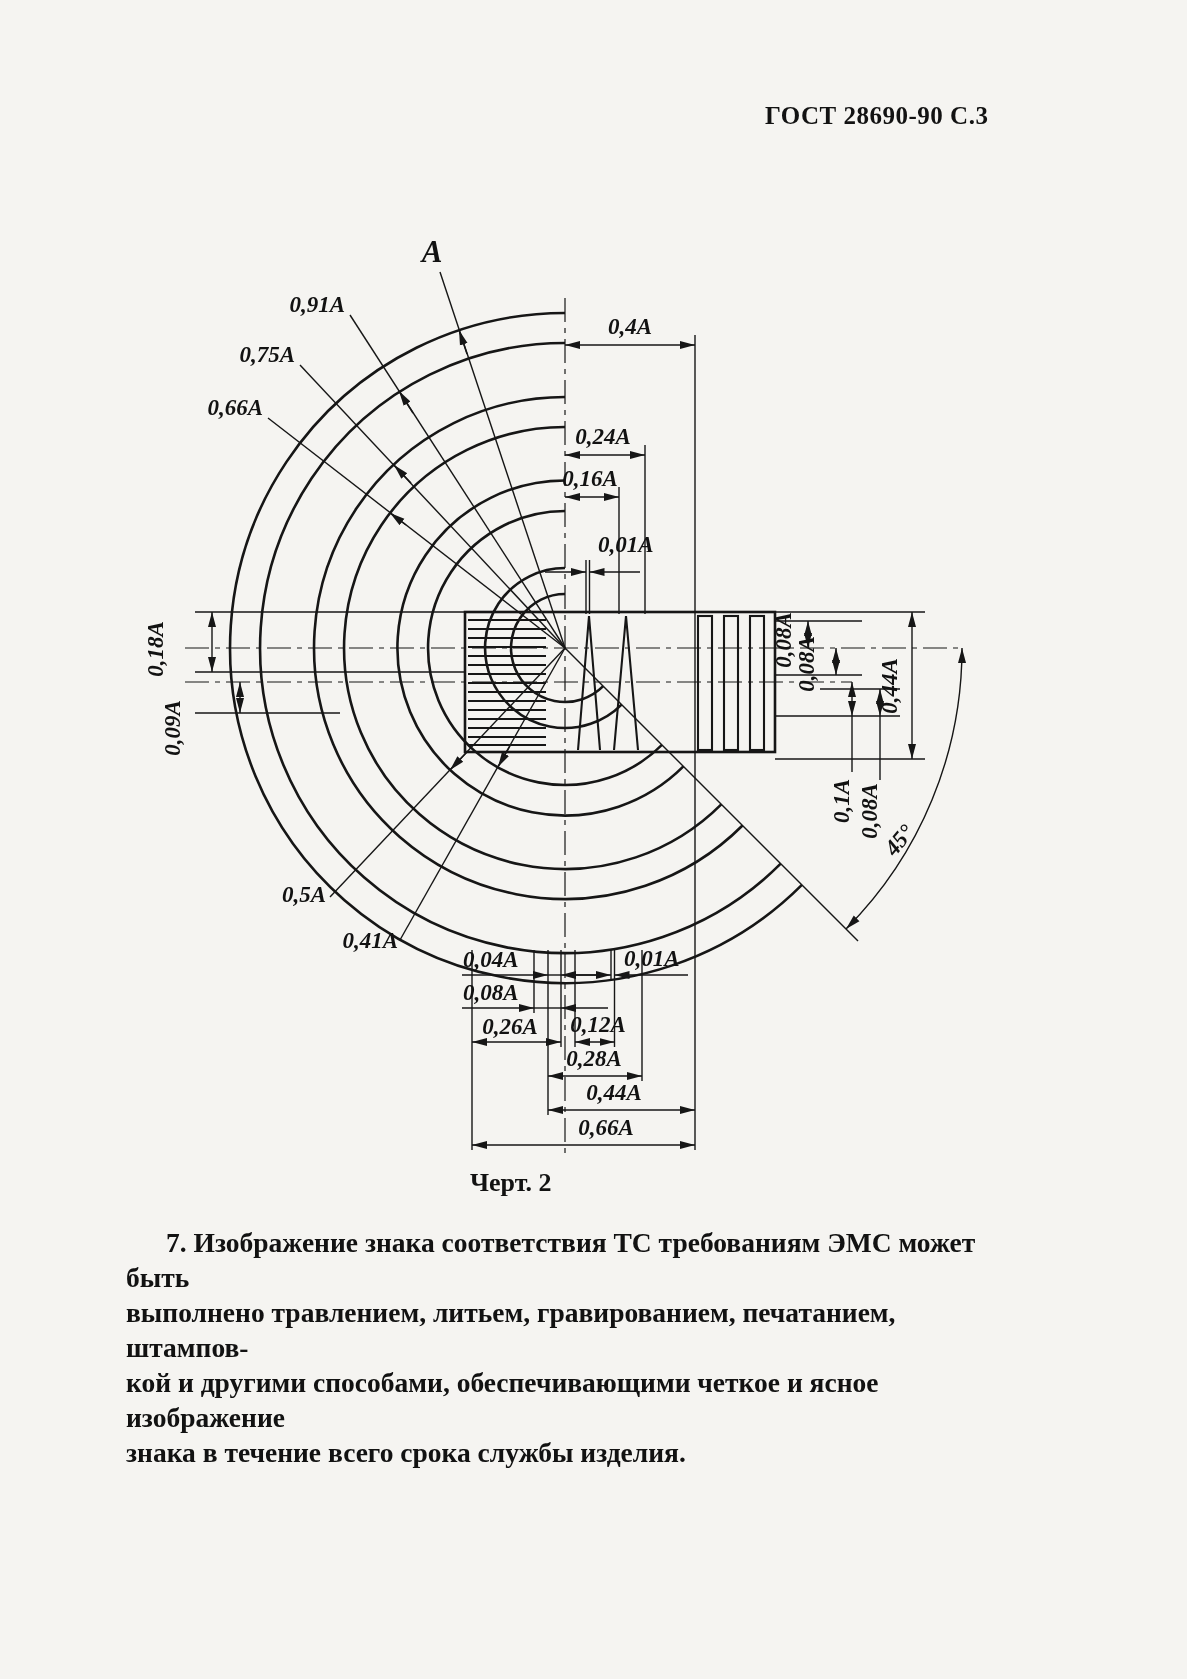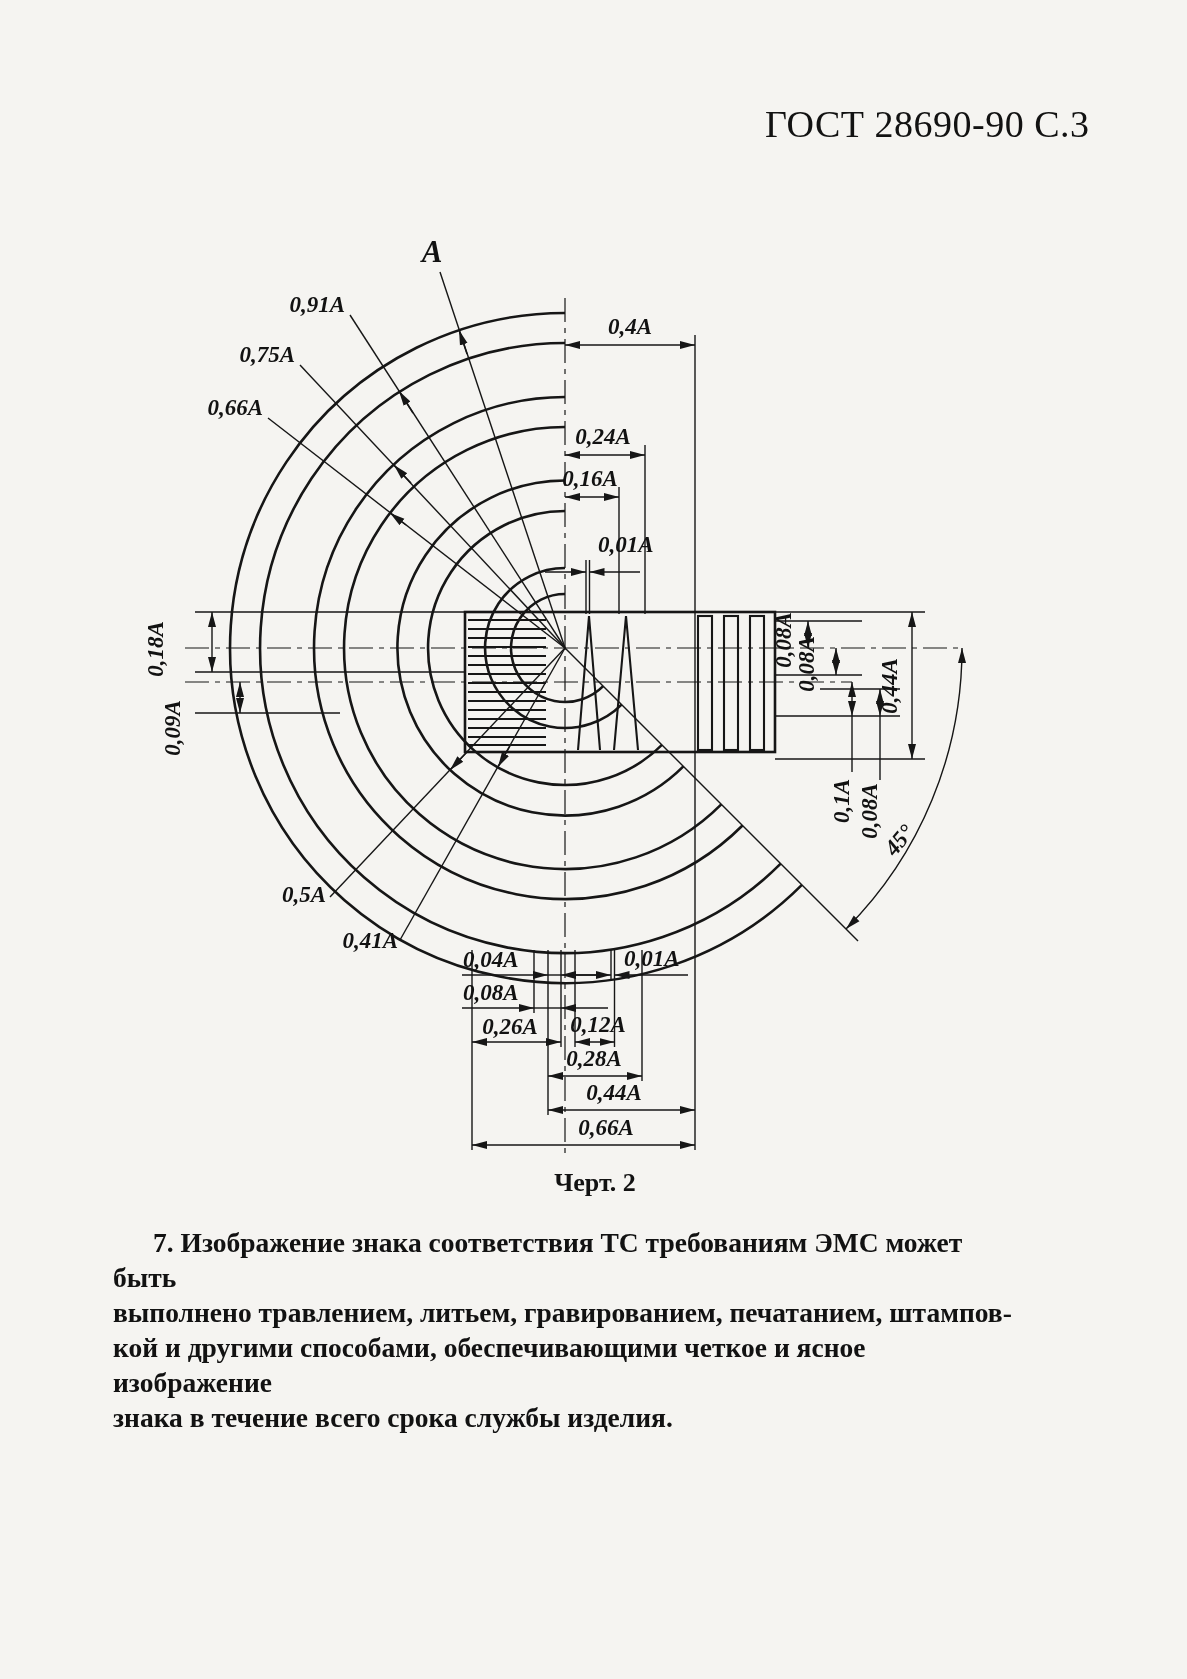--- a/index.html
+++ b/index.html
@@ -3,32 +3,32 @@
 <meta charset="utf-8">
 <style>
   html,body { margin:0; padding:0; background:#dcdcda; }
   .page {
     position:relative; width:1187px; height:1679px; margin:0 auto;
     background:#f5f4f1; color:#121212; overflow:hidden;
     font-family:"Liberation Serif", serif;
   }
   .gost-header {
     position:absolute; top:102px; left:765px; width:420px;
-    font-size:38px; font-weight:400; letter-spacing:0.5px;
+    font-size:25px; font-weight:700; letter-spacing:0.5px;
   }
   .drawing-svg { position:absolute; left:0; top:0; }
   .fig-caption {
-    position:absolute; top:1168px; left:470px; width:250px; text-align:center;
+    position:absolute; top:1168px; left:470px; width:250px; 
     font-size:26px; font-weight:700;
   }
   .body-text {
     position:absolute; top:1226px; left:113px; width:905px;
     font-size:27.5px; font-weight:700; line-height:1.27; text-align:left;
   }
-  .para { white-space:pre-line; text-indent:40px; margin:0 0 8px 0; }
+  .para { white-space:pre-line; text-indent:40px; margin:0 0 8px 13px; }
 
   
   .ln   { stroke:#161616; stroke-width:2.6; fill:none; }
   .med  { stroke:#161616; stroke-width:2.1; fill:none; }
   .thin { stroke:#161616; stroke-width:1.4; fill:none; }
   .cl   { stroke:#161616; stroke-width:1.2; fill:none; stroke-dasharray:24 6 5 6; }
   .hl   { stroke:#161616; stroke-width:1.9; fill:none; }
   text.dim { font:italic 700 23px "Liberation Serif", serif; fill:#121212; }
   text.big { font:italic 700 31px "Liberation Serif", serif; fill:#121212; }
 </style>

